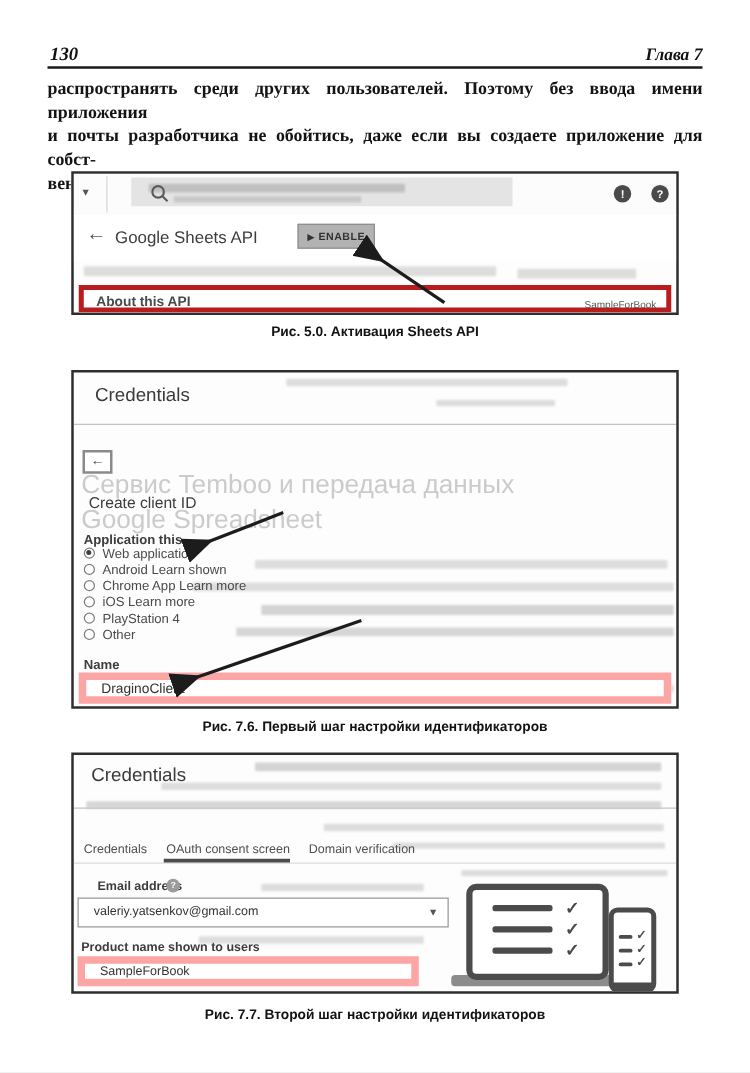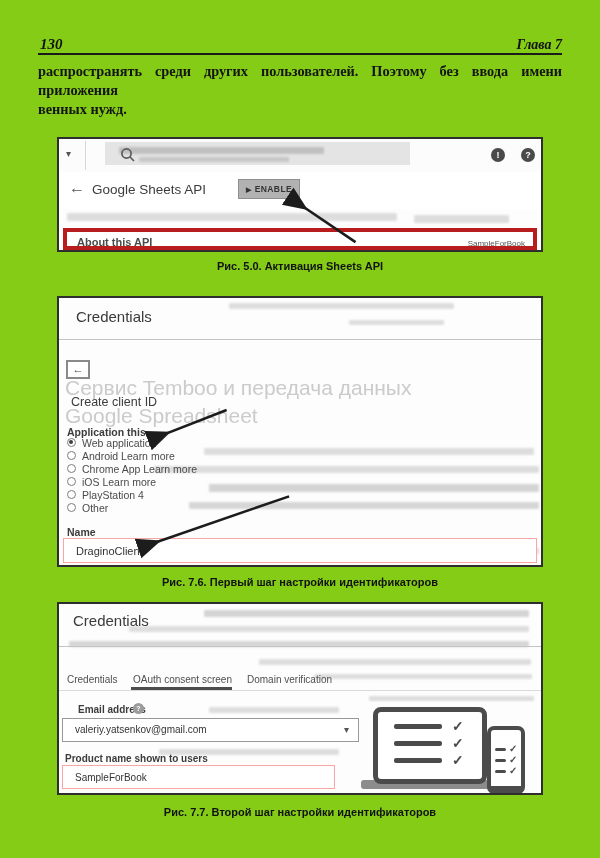--- a/index.html
+++ b/index.html
@@ -1,16 +1,16 @@
 <!DOCTYPE html>
 <html><head>
 <meta charset="utf-8">
 <style>
   html,body{margin:0;padding:0;background:#e8e8e8;}
-  .page{position:relative;width:600px;height:858px;margin:0 auto;background:#84cc16;overflow:hidden;
+  .page{position:relative;width:600px;height:858px;margin:0 auto;background:#ffffff;overflow:hidden;
         font-family:"Liberation Serif",serif;color:#111;}
   .abs{position:absolute;}
   .sans{font-family:"Liberation Sans",sans-serif;}
 
   
   .pg-num{left:40px;top:36px;font:700 italic 15px "Liberation Serif",serif;}
   .chapter{right:38px;top:37px;font:700 italic 14px "Liberation Serif",serif;}
   .head-rule{left:38px;top:53px;width:524px;height:2px;background:#1b1b1b;}
 
   
@@ -55,21 +55,21 @@
   .f2-div{left:0;top:41px;right:0;height:1px;background:#c3c3c3;z-index:1;}
   .back-btn{left:7px;top:62px;width:24px;height:19px;border:2px solid #8a8a8a;box-sizing:border-box;
             text-align:center;font-size:11px;line-height:15px;color:#444;background:#fff;z-index:1;}
   .f2-sub{left:12px;top:97px;font-size:12.5px;color:#3c3c3c;z-index:1;}
   .f2-lab{font-weight:700;font-size:10.5px;color:#3c3c3c;z-index:1;}
   .radio-row{left:8px;height:13px;z-index:1;}
   .radio-circle{position:absolute;left:0;top:1px;width:9px;height:9px;border:1.5px solid #7d7d7d;
                 border-radius:50%;box-sizing:border-box;background:#fff;}
   .radio-circle .dot{position:absolute;left:1px;top:1px;width:4px;height:4px;border-radius:50%;background:#3f3f3f;}
   .radio-lab{position:absolute;left:15px;top:0;font:400 10.5px "Liberation Sans",sans-serif;color:#4a4a4a;white-space:nowrap;}
-  .txt-input{border:1px solid #fca5a5;background:#fff;font:400 11px "Liberation Sans",sans-serif;
+  .txt-input{border:6px solid #fca5a5;background:#fff;font:400 11px "Liberation Sans",sans-serif;
              color:#333;padding:0 0 0 12px;box-sizing:border-box;z-index:1;position:absolute;}
 
   
   .f3-title{left:14px;top:8px;font-size:15px;color:#3a3a3a;z-index:1;}
   .f3-div{left:0;top:42px;right:0;height:1px;background:#c3c3c3;z-index:1;}
   .tab{top:70px;font:400 10px "Liberation Sans",sans-serif;color:#4f4f4f;z-index:1;white-space:nowrap;}
   .tab-line{left:0;top:86px;right:0;height:1px;background:#dadada;z-index:1;}
   .tab-underline{left:72px;top:83px;width:101px;height:3px;background:#4c4c4c;z-index:1;}
   .f3-lab{font:700 10px "Liberation Sans",sans-serif;color:#3c3c3c;z-index:1;}
   .help-ic{width:11px;height:11px;border-radius:50%;background:#9b9b9b;color:#fff;
@@ -96,20 +96,21 @@
 <body>
 
 <div class="page">
 
   <div class="abs pg-num">130</div>
   <div class="abs chapter">Глава 7</div>
   <div class="abs head-rule"></div>
 
   <div class="abs para">
     <span class="just">распространять среди других пользователей. Поэтому без ввода имени приложения</span>
+    <span class="just">и почты разработчика не обойтись, даже если вы создаете приложение для собст-</span>
     <span class="last">венных нужд.</span>
   </div>
 
   <div class="abs fig fig1">
     <div class="abs f1-toolbar">
       <div class="abs f1-caret">▾</div>
       <div class="abs f1-vdiv"></div>
       <div class="abs f1-band"></div>
       <div class="abs ghost" style="left:60px;top:8px;width:205px;height:7px;background:#a9a9a9;"></div>
       <div class="abs ghost" style="left:80px;top:18px;width:150px;height:5px;background:#b5b5b5;"></div>
@@ -165,21 +166,21 @@
     <div class="abs f2-lab sans" style="left:8px;top:128px;">Application this</div>
 
     <div class="abs radio-row" style="top:139px;">
       <span class="radio-circle">
           <span class="dot"></span>
         </span>
       <span class="radio-lab">Web application</span>
     </div>
     <div class="abs radio-row" style="top:152px;">
       <span class="radio-circle"></span>
-      <span class="radio-lab">Android Learn more</span>
+      <span class="radio-lab">Android Learn shown</span>
     </div>
     <div class="abs radio-row" style="top:165px;">
       <span class="radio-circle"></span>
       <span class="radio-lab">Chrome App Learn more</span>
     </div>
     <div class="abs radio-row" style="top:178px;">
       <span class="radio-circle"></span>
       <span class="radio-lab">iOS Learn more</span>
     </div>
     <div class="abs radio-row" style="top:191px;">

